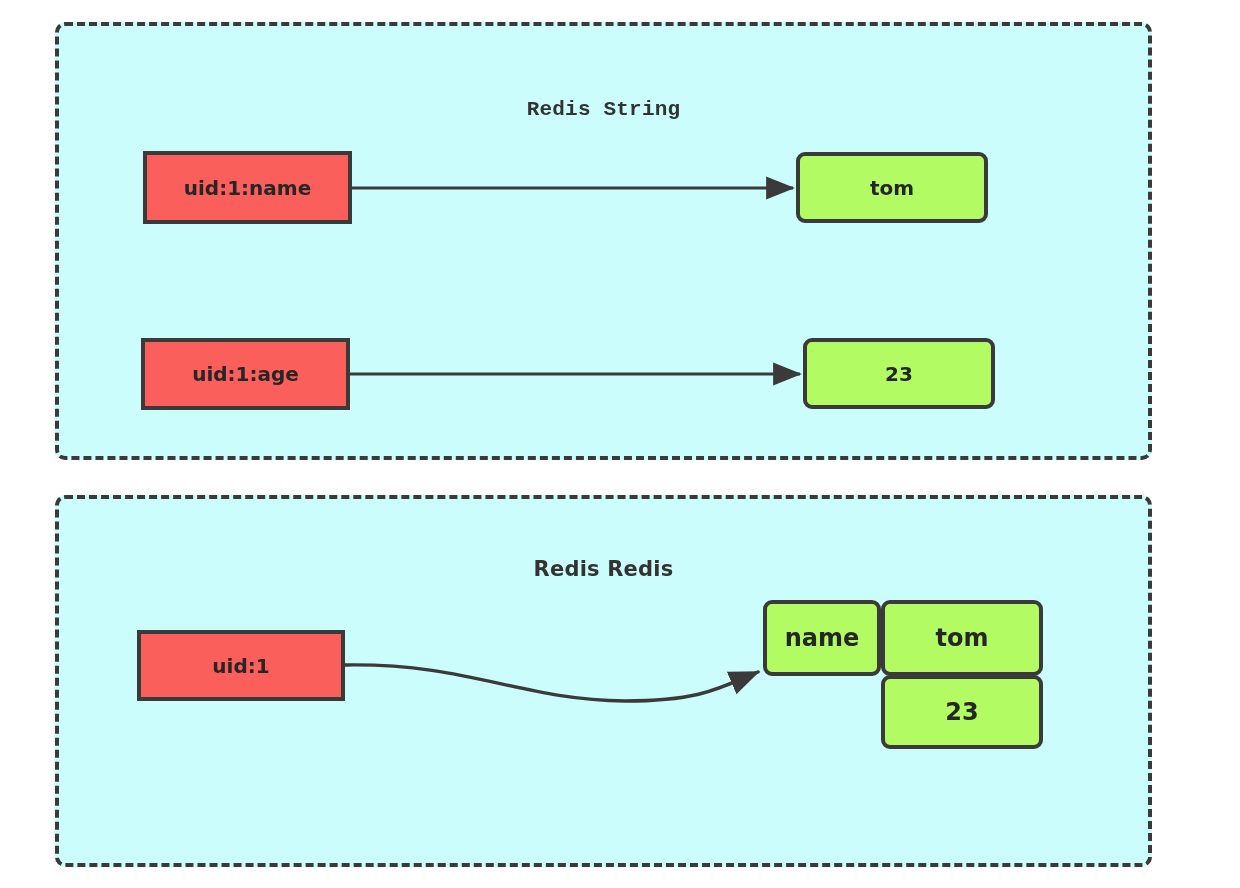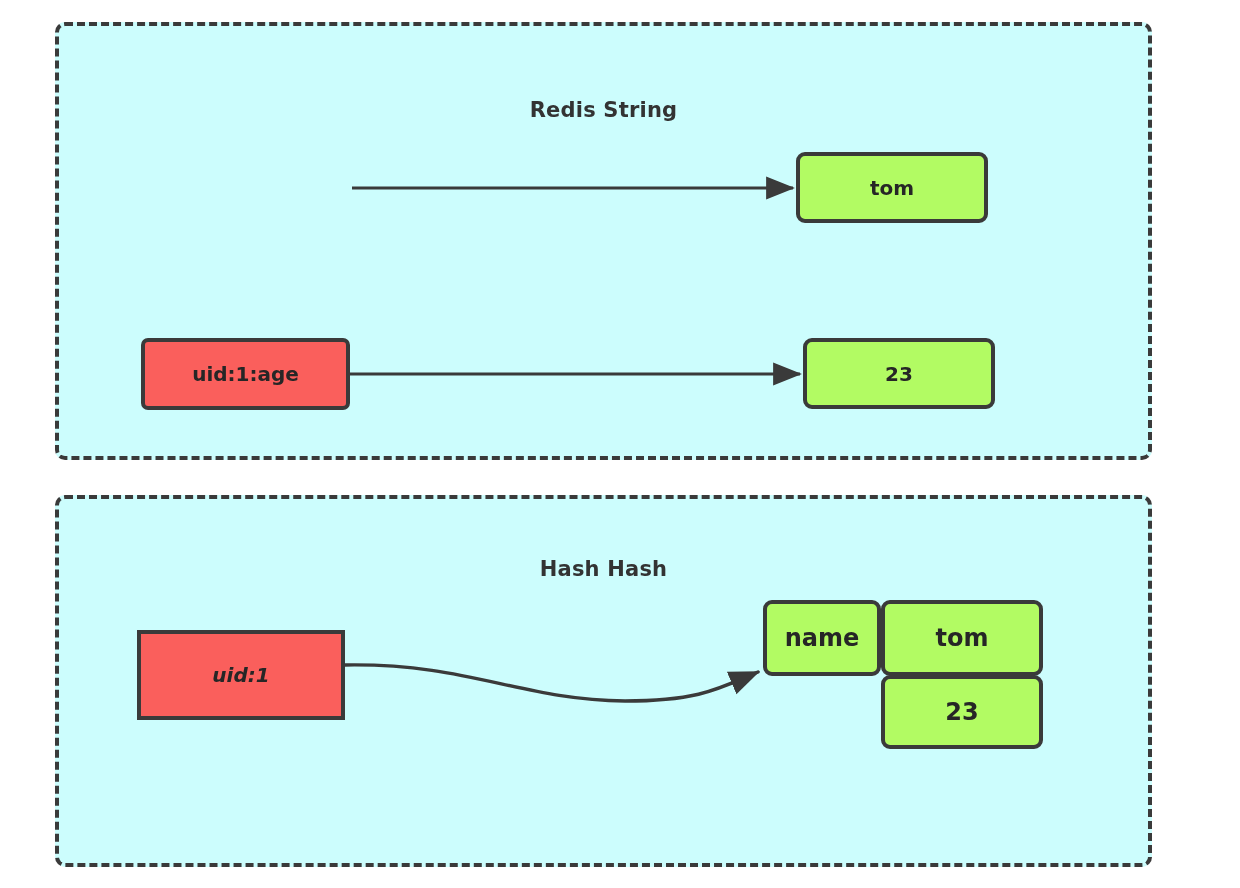--- a/index.html
+++ b/index.html
@@ -29,20 +29,21 @@
     background: #CCFDFD;
     border: 4px dashed #3A3A3A;
     border-radius: 10px;
     box-sizing: border-box;
   }
   #panel-string {
     left: 55px;
     top: 22px;
     width: 1097px;
     height: 438px;
+    font-family: Liberation Mono, monospace;
   }
   #panel-hash {
     left: 55px;
     top: 495px;
     width: 1097px;
     height: 372px;
   }
 
   .panel-title {
     position: absolute;
@@ -114,32 +115,33 @@
 </style>
 </head>
 <body>
 
 <div class="canvas">
 
   <div class="panel" id="panel-string">
     <div class="panel-title" id="title-string">Redis String</div>
   </div>
 
+  <div class="key-box" style="left:143px; top:151px; width:209px; height:73px;">uid:1:name</div>
 
   <div class="val-box" style="left:796px; top:152px; width:192px; height:71px;">tom</div>
 
-  <div class="key-box" style="left:141px; top:338px; width:209px; height:72px;border-radius:7px;">uid:1:age</div>
+  <div class="key-box" style="left:141px; top:338px; width:209px; height:72px;">uid:1:age</div>
 
   <div class="val-box" style="left:803px; top:338px; width:192px; height:71px;">23</div>
 
   <div class="panel" id="panel-hash">
-    <div class="panel-title" id="title-hash">Hash Hash</div>
+    <div class="panel-title" id="title-hash">Redis Redis</div>
   </div>
 
-  <div class="key-box" style="left:137px; top:630px; width:208px; height:90px;font-style:italic;">uid:1</div>
+  <div class="key-box" style="left:137px; top:630px; width:208px; height:71px;">uid:1</div>
 
   <div class="hash-cell" style="left:763px; top:600px; width:118px; height:76px;">name</div>
 
   <div class="hash-cell" style="left:881px; top:600px; width:162px; height:76px;">tom</div>
 
 
   <div class="hash-cell" style="left:881px; top:675px; width:162px; height:74px;">23</div>
 
   <svg class="arrows" viewBox="0 0 1240 888">
     <defs>

